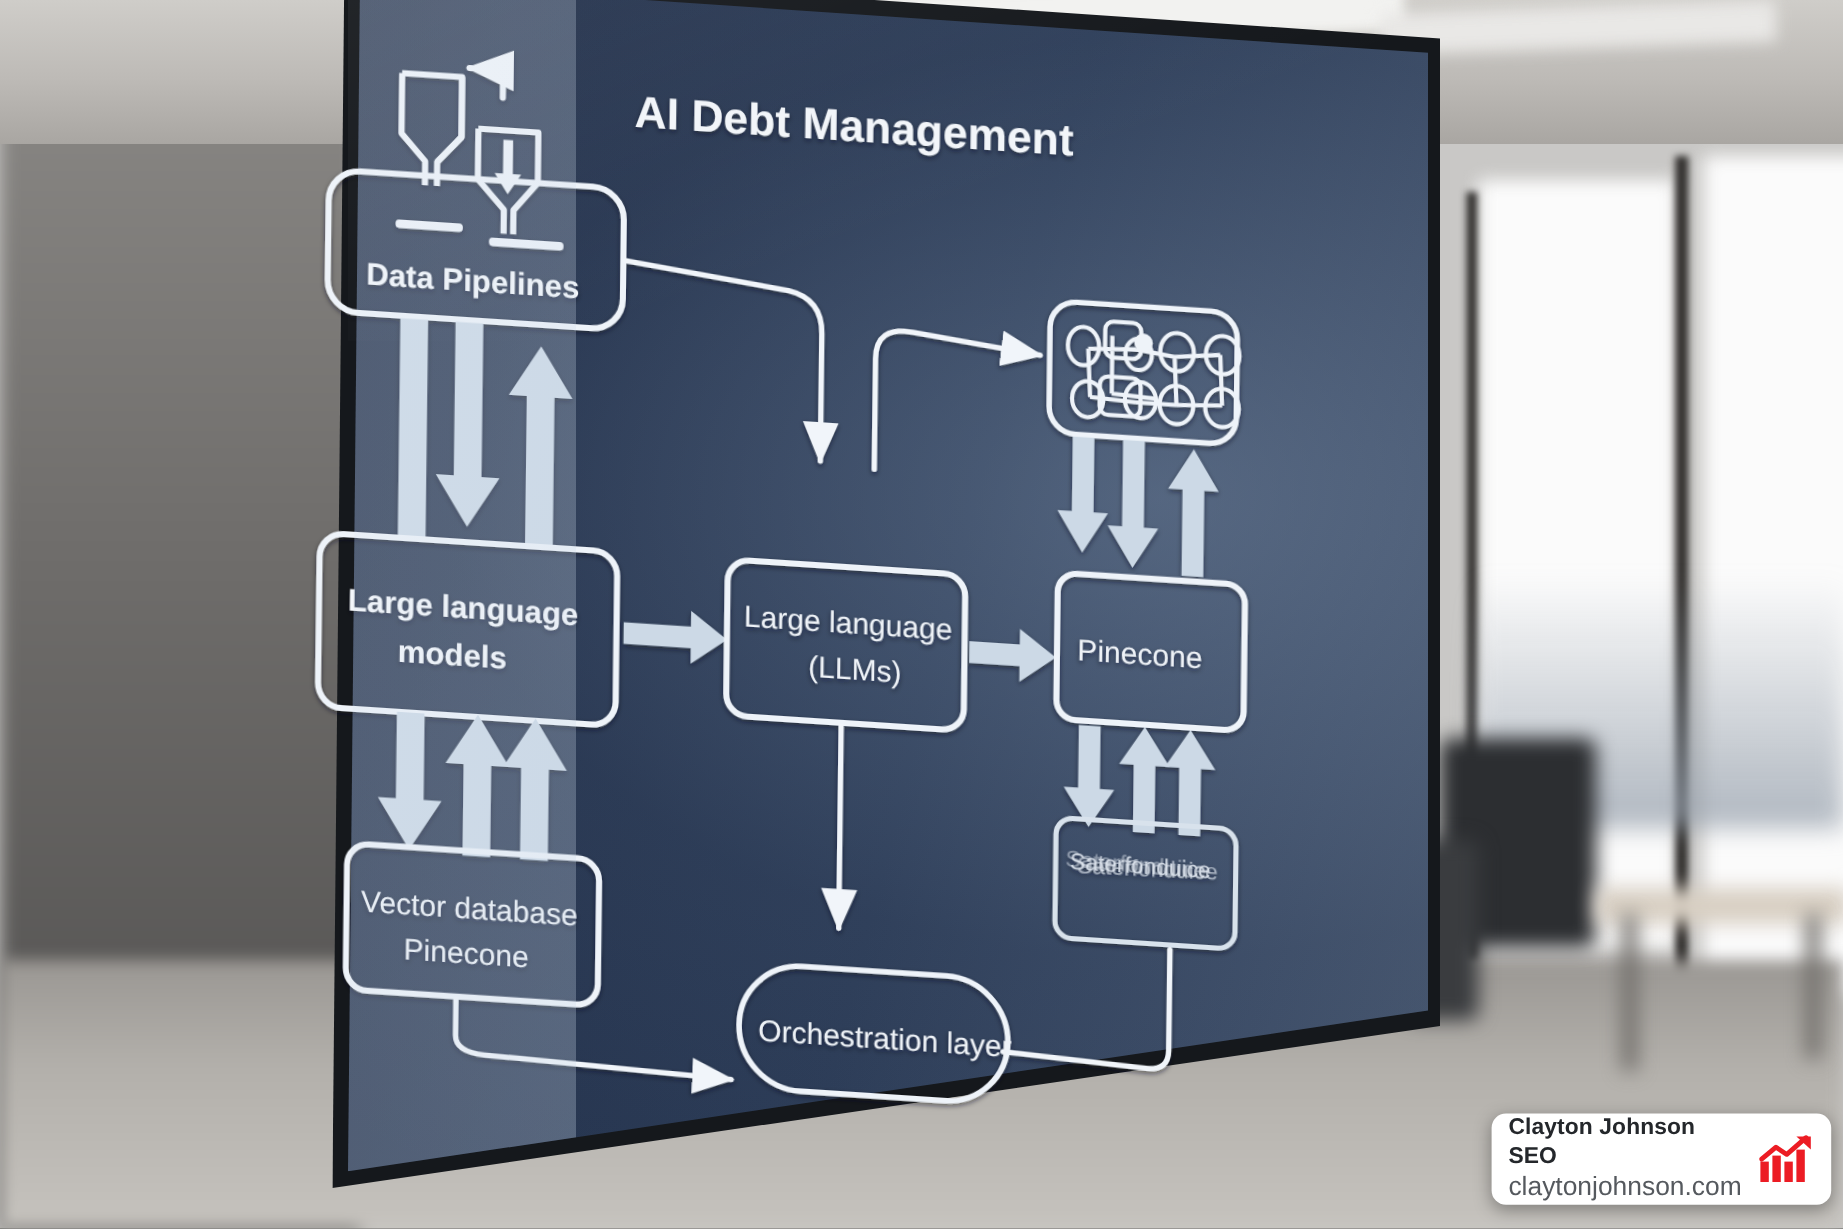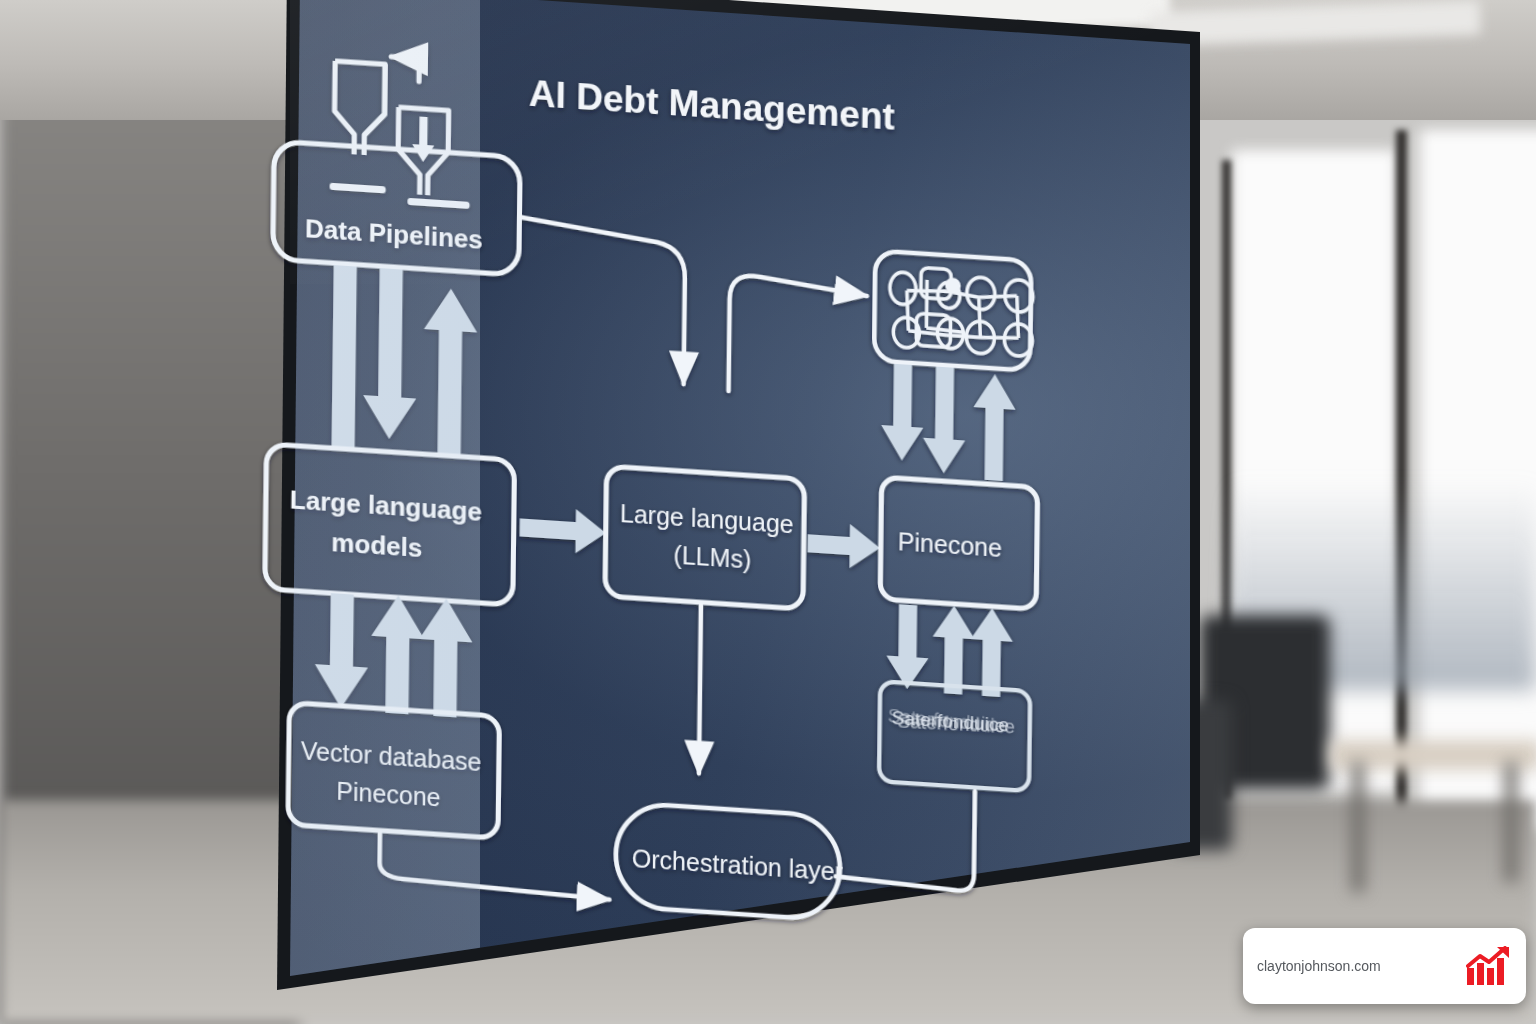--- a/index.html
+++ b/index.html
@@ -58,21 +58,21 @@
   .nodeTxt{font-size:25px;fill:#eef2f7;}
   .nodeTxtB{font-size:26px;fill:#f4f7fb;font-weight:700;}
   .garb{font-size:19px;fill:#dfe6ef;}
 
   
   #badge{position:absolute;left:1243px;top:928px;width:283px;height:76px;
     background:#ffffff;border-radius:12px;box-shadow:0 4px 14px rgba(0,0,0,.35);
     display:flex;align-items:center;padding:0 14px;box-sizing:border-box;gap:10px;}
   #badge .btxt{flex:1;}
   #badge .bname{font-size:19px;font-weight:700;color:#24272b;line-height:1.25;letter-spacing:.1px;}
-  #badge .burl{font-size:14px;color:#55595e;line-height:1.3;}
+  #badge .burl{font-size:22px;color:#55595e;line-height:1.3;}
   #badge .blogo{width:46px;height:40px;flex:0 0 auto;}
   .glare{position:absolute;left:330px;top:14px;width:900px;height:300px;
     background:linear-gradient(160deg,rgba(255,255,255,.06),rgba(255,255,255,0) 60%);pointer-events:none;}
 </style>
 </head>
 <body>
 
 <div id="stage">
 
   <div class="bg">
@@ -243,20 +243,21 @@
         </g>
       </svg>
     </div>
 
     <div class="sheen"></div>
     <div class="glare"></div>
   </div>
 
   <div id="badge">
     <div class="btxt">
+      <div class="bname">Clayton Johnson SEO</div>
       <div class="burl">claytonjohnson.com</div>
     </div>
     <svg class="blogo" viewBox="0 0 46 40">
       <rect x="1" y="22" width="7" height="17" fill="#ec1c24"></rect>
       <rect x="11" y="17" width="7" height="22" fill="#ec1c24"></rect>
       <rect x="21" y="22" width="7" height="17" fill="#ec1c24"></rect>
       <rect x="31" y="12" width="7" height="27" fill="#ec1c24"></rect>
       <path d="M2,20 L14,10 L23,16 L39,2" stroke="#ec1c24" stroke-width="4" fill="none" stroke-linecap="round" stroke-linejoin="round"></path>
       <path d="M31,1 L43,1 L43,12 Z" fill="#ec1c24"></path>
     </svg>

